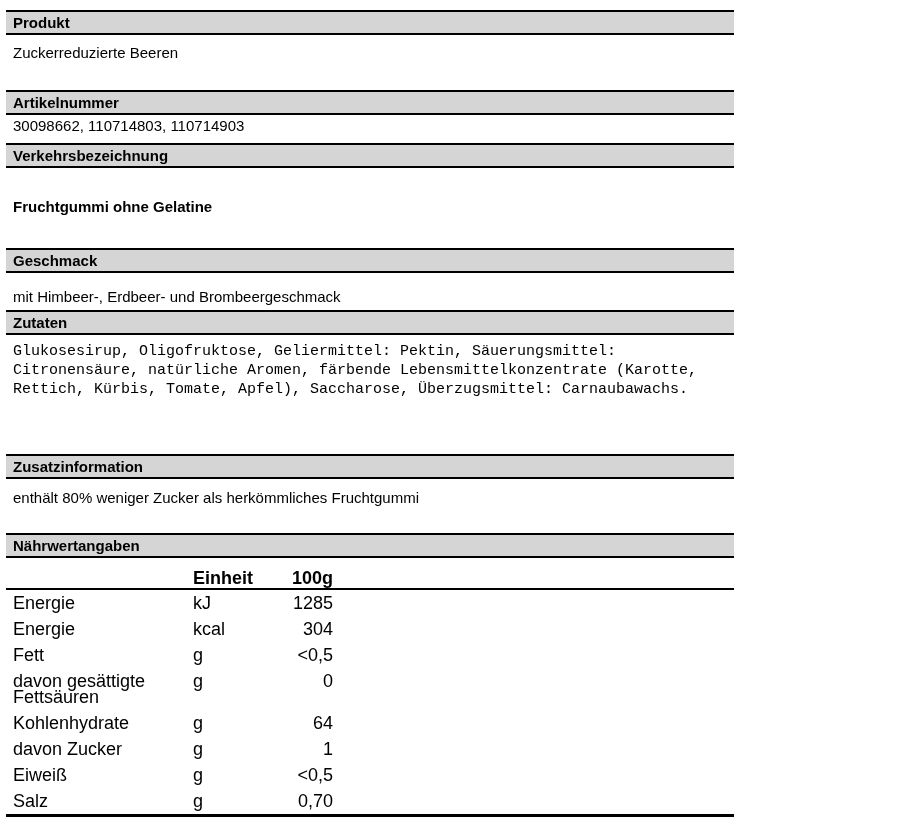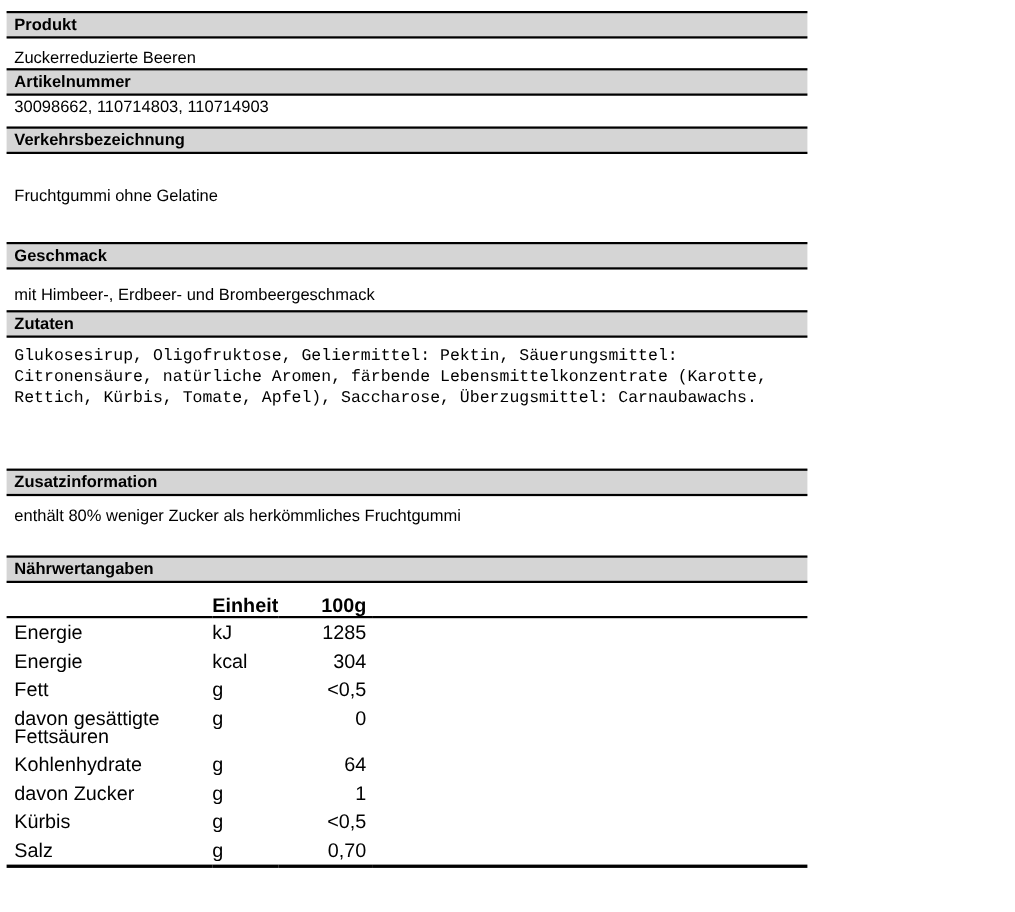--- a/index.html
+++ b/index.html
@@ -24,25 +24,25 @@
     font-size: 15px;
     line-height: 19px;
     padding: 1px 6px 1px 7px;
   }
   .sec-content {
     font-size: 15px;
     line-height: 19px;
     padding-left: 7px;
     padding-right: 10px;
   }
-  .bold { font-weight: normal; }
+  .bold { font-weight: bold; }
 
   
   .c-produkt   { margin-top: 8px; }
-  .h-artikel   { }
+  .h-artikel   { margin-top: 28px; }
   .c-artikel   { margin-top: 1px; }
   .h-verkehr   { margin-top: 8px; }
   .c-verkehr   { margin-top: 29px; }
   .h-geschmack { margin-top: 32px; }
   .c-geschmack { margin-top: 14px; }
   .h-zutaten   { margin-top: 4px; }
   .c-zutaten   { margin-top: 7px; font-family: Liberation Mono, monospace; }
   .h-zusatz    { margin-top: 55px; }
   .c-zusatz    { margin-top: 9px; }
   .h-naehrwert { margin-top: 26px; }
@@ -141,21 +141,21 @@
         <td class="col-value">64</td>
         <td></td>
       </tr>
       <tr>
         <td class="col-label"><span class="label-wrap">davon Zucker</span></td>
         <td>g</td>
         <td class="col-value">1</td>
         <td></td>
       </tr>
       <tr>
-        <td class="col-label"><span class="label-wrap">Kürbis</span></td>
+        <td class="col-label"><span class="label-wrap">Eiweiß</span></td>
         <td>g</td>
         <td class="col-value">&lt;0,5</td>
         <td></td>
       </tr>
       <tr>
         <td class="col-label"><span class="label-wrap">Salz</span></td>
         <td>g</td>
         <td class="col-value">0,70</td>
         <td></td>
       </tr>

